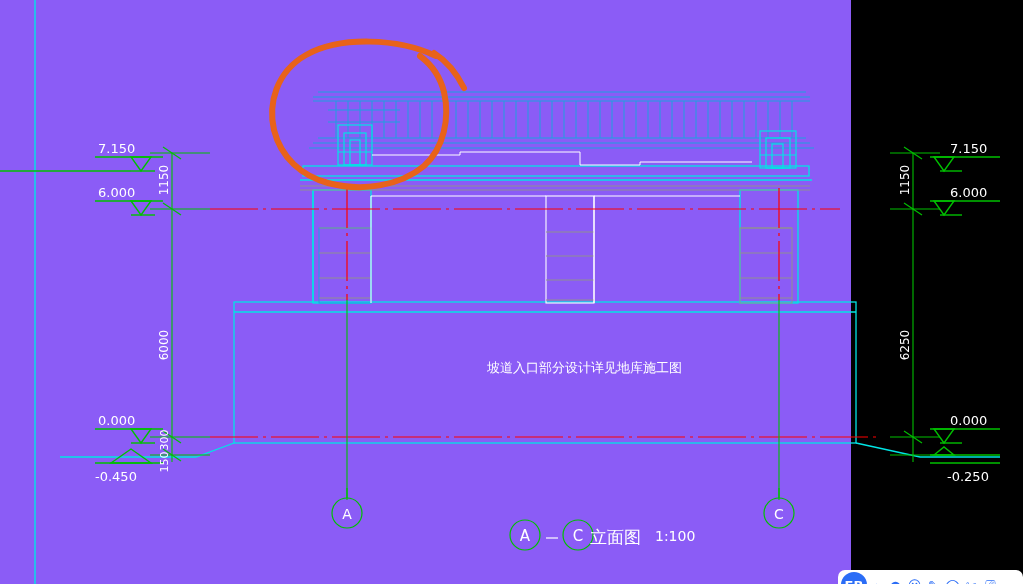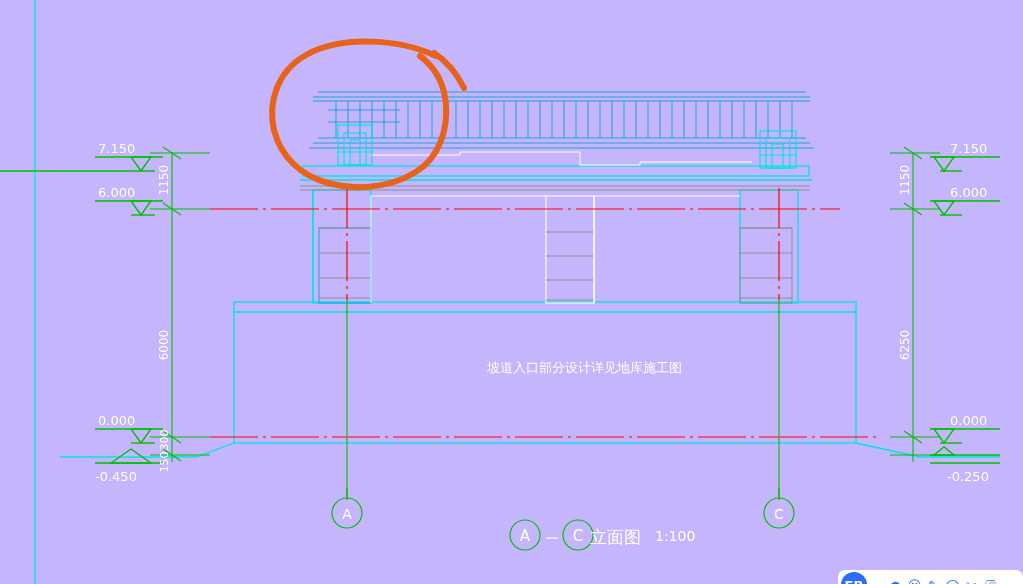--- a/index.html
+++ b/index.html
@@ -1,18 +1,18 @@
 <!DOCTYPE html>
 <html><head>
 <meta charset="utf-8">
 <style>
   html,body{margin:0;padding:0;background:#000;}
   body{width:1023px;height:584px;overflow:hidden;
        font-family:"DejaVu Sans","Liberation Sans",sans-serif;}
-  #stage{position:relative;width:1023px;height:584px;background:#c4b5fd;}
+  #stage{position:relative;width:851px;height:584px;background:#8b5cf6;}
   #cad{position:absolute;left:0;top:0;}
   .tbwrap{position:absolute;left:838px;top:570px;width:185px;height:14px;
           overflow:hidden;}
   .tbbar{width:185px;height:30px;background:#fff;border-radius:7px 7px 0 0;
          display:flex;align-items:center;padding-left:3px;box-sizing:border-box;}
   .tblogo{width:26px;height:26px;border-radius:50%;background:#2b6df6;
           display:flex;align-items:center;justify-content:center;
           color:#fff;font-size:13px;font-weight:bold;flex:0 0 auto;}
   .tbicon{flex:0 0 auto;width:19px;height:26px;display:flex;align-items:center;
           justify-content:center;color:#2b6df6;font-size:13px;}

